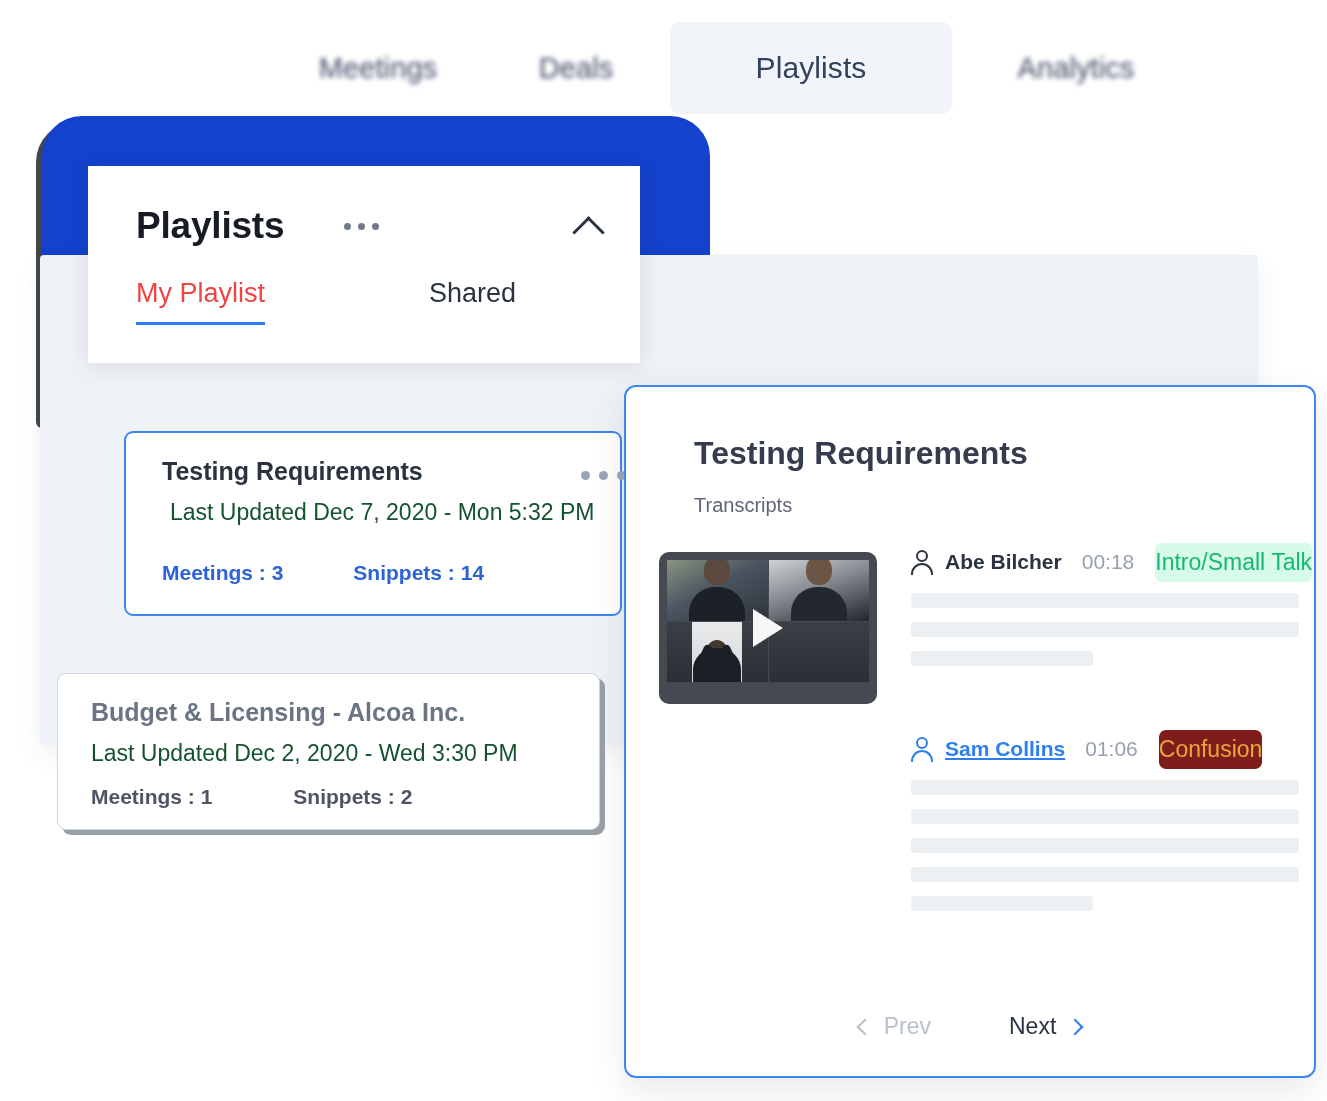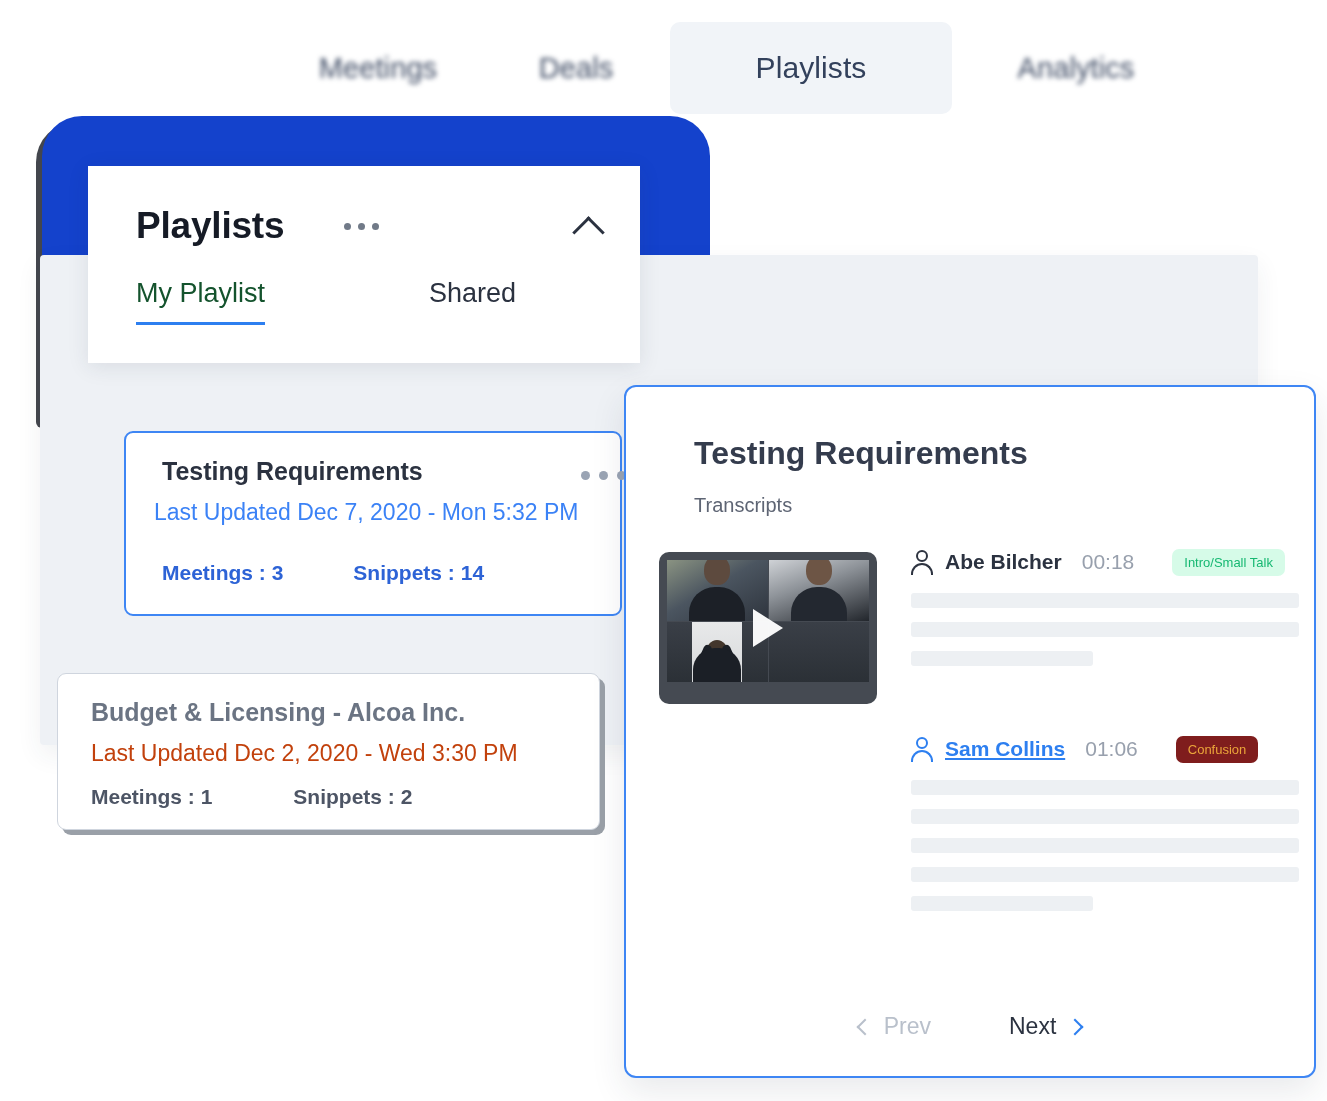--- a/index.html
+++ b/index.html
@@ -78,47 +78,47 @@
   .hc-chevron::before {
     content: ""; position: absolute; left: 5px; top: 12px;
     width: 20px; height: 20px;
     border-left: 3px solid #2b3240; border-top: 3px solid #2b3240;
     transform: rotate(45deg);
   }
   .hc-tabs { position: absolute; left: 48px; top: 112px; width: 480px; display: flex; }
   .hc-tab {
     font-size: 27px; color: #2b3240; padding-bottom: 13px; cursor: pointer;
   }
-  .hc-tab.sel { color: #14532d; border-bottom: 3px solid #2d7ff0; }
+  .hc-tab.sel { color: #ef4444; border-bottom: 3px solid #2d7ff0; }
   .hc-tab.second { margin-left: 164px; }
 
   
   .pl-card-1 {
     position: absolute; left: 124px; top: 431px;
     width: 498px; height: 185px;
     background: #fff; border: 2px solid #3e86f4; border-radius: 9px;
   }
   .pl-card-1 .pl-title { position: absolute; left: 36px; top: 24px; font-size: 25px; font-weight: 700; color: #2b3240; }
-  .pl-card-1 .pl-sub  { position: absolute; left: 28px; top: 66px; font-size: 23px; color: #3b82f6; }
+  .pl-card-1 .pl-sub  { position: absolute; left: 44px; top: 66px; font-size: 23px; color: #14532d; }
   .pl-card-1 .pl-meta { position: absolute; left: 36px; top: 128px; display: flex; }
   .pl-card-1 .pl-meta span { font-size: 21px; font-weight: 700; color: #2d63d6; }
   .pl-card-1 .pl-meta span.snip { margin-left: 70px; }
   .pl-card-1 .pl-dots {
     position: absolute; right: -6px; top: 38px; display: flex; gap: 9px; cursor: pointer;
   }
   .pl-card-1 .pl-dots i { width: 9px; height: 9px; border-radius: 50%; background: #9aa4b4; display: block; }
 
   .pl-card-2 {
     position: absolute; left: 57px; top: 673px;
     width: 543px; height: 157px;
     background: #fff; border: 1px solid #cfd5de; border-radius: 9px;
     box-shadow: 5px 5px 0 0 #9aa0a8;
   }
   .pl-card-2 .pl-title { position: absolute; left: 33px; top: 24px; font-size: 25px; font-weight: 700; color: #6b7483; }
-  .pl-card-2 .pl-sub  { position: absolute; left: 33px; top: 66px; font-size: 23px; color: #c2410c; }
+  .pl-card-2 .pl-sub  { position: absolute; left: 33px; top: 66px; font-size: 23px; color: #14532d; }
   .pl-card-2 .pl-meta { position: absolute; left: 33px; top: 111px; display: flex; }
   .pl-card-2 .pl-meta span { font-size: 21px; font-weight: 700; color: #4d5565; }
   .pl-card-2 .pl-meta span.snip { margin-left: 81px; }
 
   
   .tr-panel {
     position: absolute; left: 624px; top: 385px;
     width: 692px; height: 693px;
     background: #fff; border: 2px solid #3e86f4; border-radius: 12px;
     box-shadow: 0 14px 34px rgba(40,50,70,.10);
@@ -173,22 +173,22 @@
   .u-icon .uh { position: absolute; left: 5px; top: 1px; width: 12px; height: 12px;
                 border: 2.2px solid #2d3340; border-radius: 50%; }
   .u-icon .ub { position: absolute; left: 0px; top: 14px; width: 22px; height: 12px;
                 border: 2.2px solid #2d3340; border-bottom: none;
                 border-radius: 11px 11px 0 0; }
   .u-icon.blue .uh, .u-icon.blue .ub { border-color: #2d7ff0; }
   .sp-name { font-size: 21px; font-weight: 700; color: #2b3240; white-space: nowrap; }
   .sp-name.blue { color: #2d7ff0; text-decoration: underline; }
   .sp-time { font-size: 21px; color: #98a0ad; margin-left: 20px; }
   .sp-tag {
-    margin-left: 38px; padding: 6px 12px; border-radius: 7px;
-    font-size: 13px; white-space: nowrap; cursor: pointer;
+    margin-left: 21px; padding: 6px 0; border-radius: 7px;
+    font-size: 23px; white-space: nowrap; cursor: pointer;
   }
   .sp-tag.green { background: #d6fbe8; color: #16b872; }
   .sp-tag.orange { background: #7f1d1d; color: #eba53a; }
   .skel { margin-top: 14px; }
   .skel i { display: block; height: 15px; background: #edf0f3; border-radius: 3px; margin-bottom: 14px; }
 
   .tr-pager { position: absolute; left: 0; right: 0; bottom: 36px; display: flex;
               justify-content: center; align-items: center; }
   .pg { display: flex; align-items: center; font-size: 23px; cursor: pointer; }
   .pg.prev { color: #b9c0cb; }

